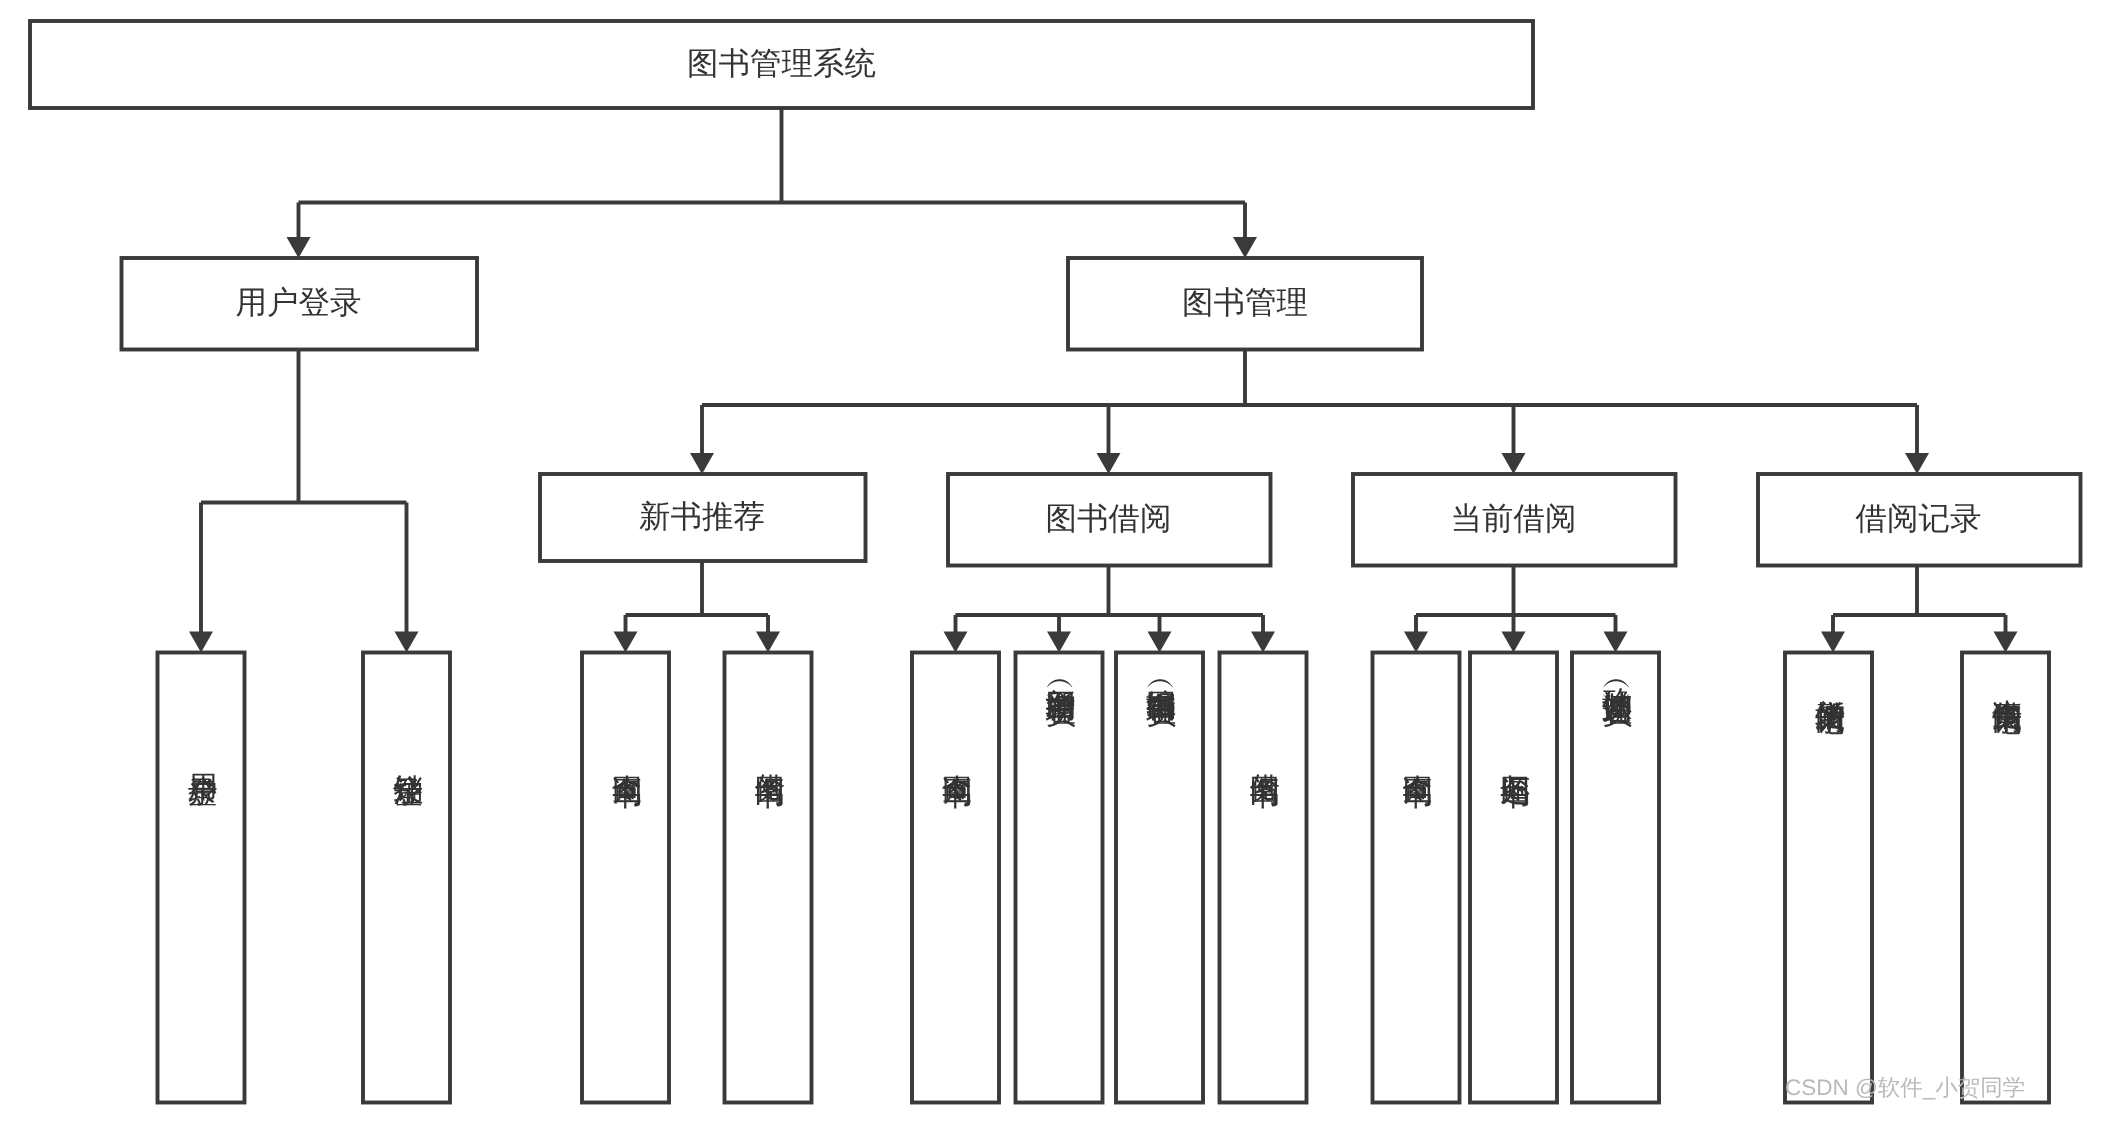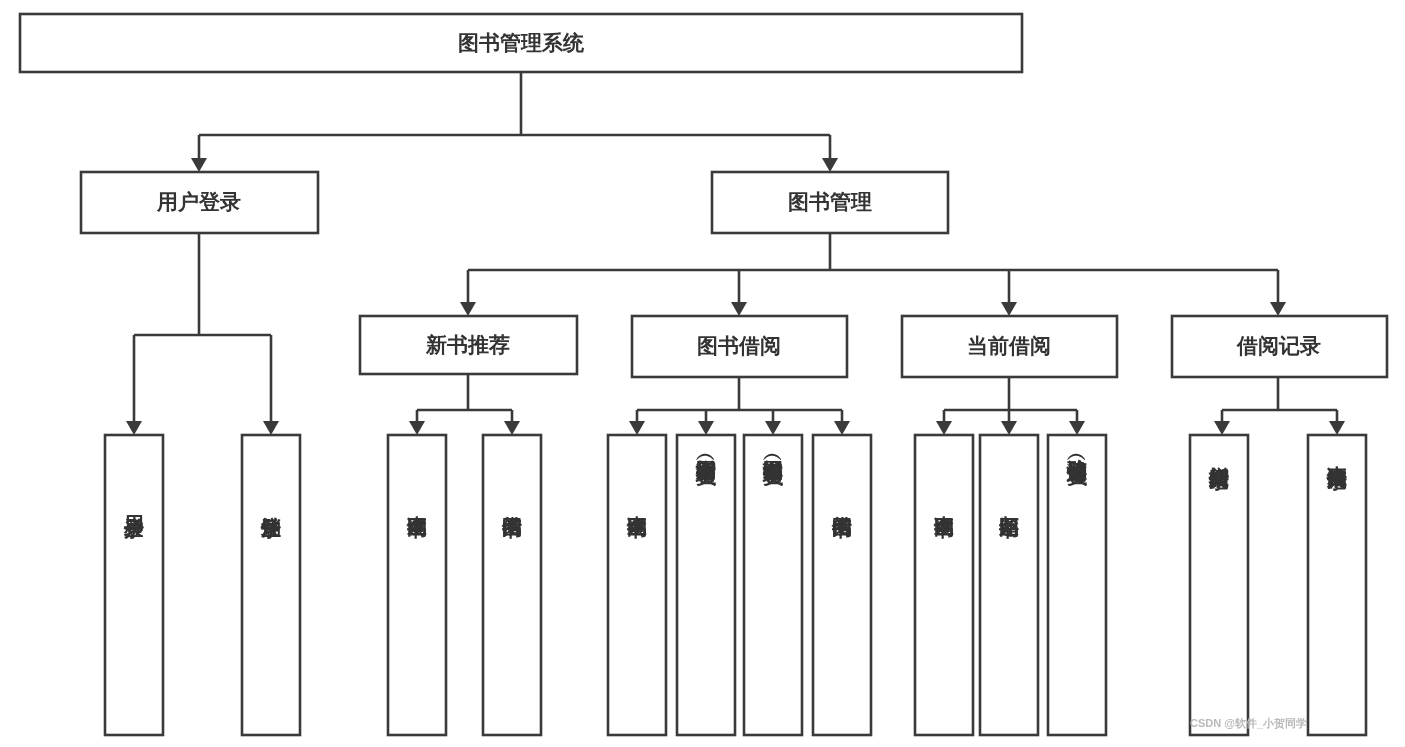--- a/index.html
+++ b/index.html
@@ -11,21 +11,20 @@
     width: 1405px;
     height: 747px;
     font-family: "Liberation Sans", "DejaVu Sans", sans-serif;
     overflow: hidden;
   }
   #diagram-root {
     position: relative;
     width: 1405px;
     height: 747px;
     background: #ffffff;
-    font-weight: bold;
   }
   svg#diagram-svg {
     position: absolute;
     top: 0;
     left: 0;
     width: 1405px;
     height: 747px;
   }
   .node-box {
     fill: #ffffff;
@@ -60,21 +59,21 @@
     letter-spacing: 1px;
     white-space: nowrap;
     display: flex;
     align-items: center;
     justify-content: flex-start;
     pointer-events: none;
   }
   .watermark {
     position: absolute;
     font-family: "Liberation Sans", "DejaVu Sans", sans-serif;
-    font-size: 11px;
+    font-size: 15px;
     color: #b9b9b9;
     white-space: nowrap;
     left: 1190px;
     top: 716px;
   }
 </style>
 </head>
 <body>
 
 <div id="diagram-root">

